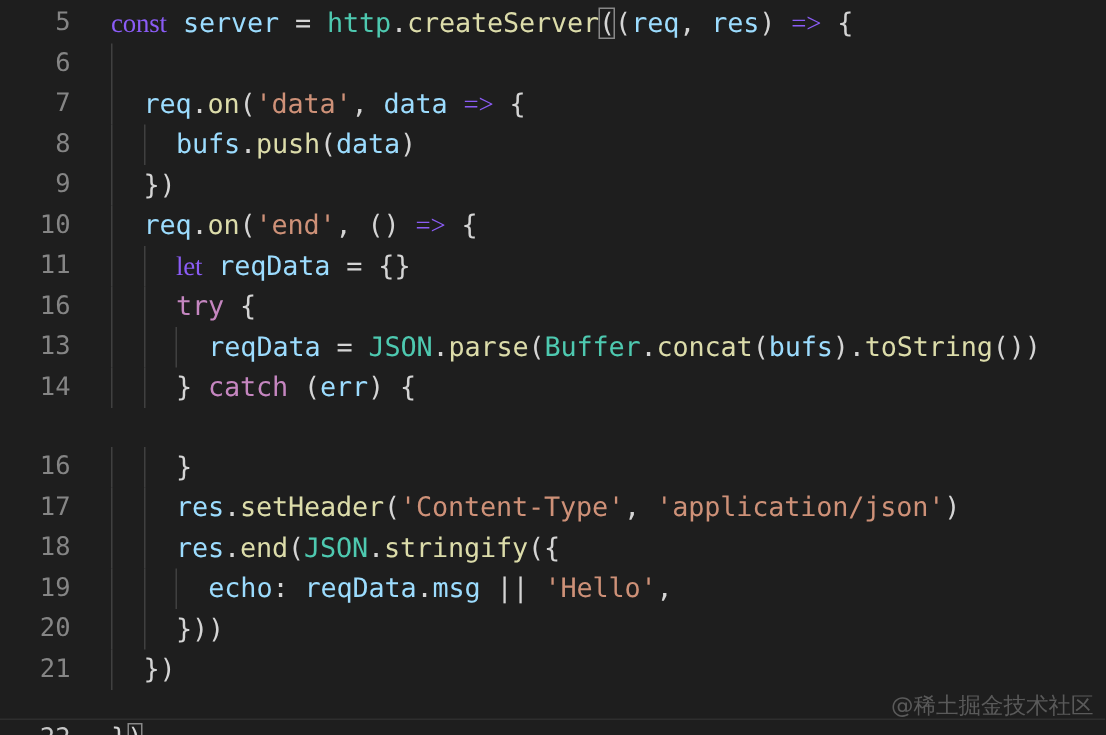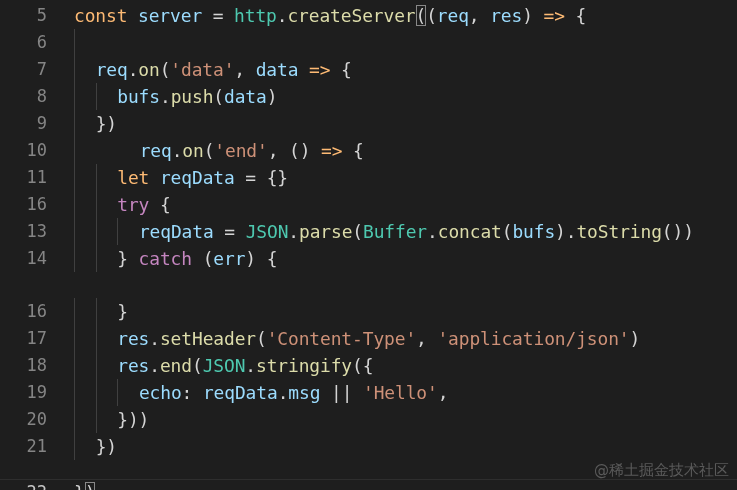--- a/index.html
+++ b/index.html
@@ -14,21 +14,21 @@
     line-height: 27px; font-size: 17.9px; white-space: pre;
   }
   .line.current { border-top: 1px solid #2e2e2e; border-bottom: 1px solid #2e2e2e; box-sizing: border-box; line-height: 25px; }
   .ln {
     position: absolute; left: 0; width: 47px; text-align: right;
     color: #858585; font-size: 17px;
   }
   .line.current .ln { color: #c6c6c6; }
   .code { position: absolute; left: 74px; color: #d4d4d4; letter-spacing: -0.1px; }
   .guide { position: absolute; top: 0; width: 1px; height: 27px; background: #404040; }
-  .kw { color: #fdba74; }
+  .kw { color: #8b5cf6; font-family: Liberation Serif, serif; }
   .ctl { color: #c586c0; }
   .var { color: #9cdcfe; }
   .fn { color: #dcdcaa; }
   .cls { color: #4ec9b0; }
   .str { color: #ce9178; }
   .cmt { color: #6a9955; }
   .op { color: #d4d4d4; }
   .brk { outline: 1px solid #888; outline-offset: -1px; }
   .watermark {
     position: absolute; right: 8px; top: 461px; font-family: "DejaVu Sans", sans-serif;
@@ -38,21 +38,21 @@
 </head>
 <body>
 
 <div class="editor" id="editor">
   <div class="watermark">@稀土掘金技术社区</div>
 <div class="line" style="top: 2px;"><span class="ln">5</span><span class="code" style="left: 74px;"><span class="kw">const</span><span class="op"> </span><span class="var">server</span><span class="op"> = </span><span class="cls">http</span><span class="op">.</span><span class="fn">createServer</span><span class="op brk">(</span><span class="op">(</span><span class="var">req</span><span class="op">, </span><span class="var">res</span><span class="op">) </span><span class="kw">=&gt;</span><span class="op"> {</span></span></div>
     <div class="line" style="top: 28.95px;"><span class="ln">6</span><span class="guide" style="left: 74px;"></span></div>
     <div class="line" style="top: 55.9px;"><span class="ln">7</span><span class="guide" style="left: 74px;"></span><span class="code" style="left: 95.64px;"><span class="var">req</span><span class="op">.</span><span class="fn">on</span><span class="op">(</span><span class="str">'data'</span><span class="op">, </span><span class="var">data</span><span class="op"> </span><span class="kw">=&gt;</span><span class="op"> {</span></span></div>
     <div class="line" style="top: 82.85px;"><span class="ln">8</span><span class="guide" style="left: 74px;"></span><span class="guide" style="left: 95.64px;"></span><span class="code" style="left: 117.28px;"><span class="var">bufs</span><span class="op">.</span><span class="fn">push</span><span class="op">(</span><span class="var">data</span><span class="op">)</span></span></div>
     <div class="line" style="top: 109.8px;"><span class="ln">9</span><span class="guide" style="left: 74px;"></span><span class="code" style="left: 95.64px;"><span class="op">})</span></span></div>
-    <div class="line" style="top: 136.75px;"><span class="ln">10</span><span class="guide" style="left: 74px;"></span><span class="code" style="left: 95.64px; margin-left: 44px;"><span class="var">req</span><span class="op">.</span><span class="fn">on</span><span class="op">(</span><span class="str">'end'</span><span class="op">, () </span><span class="kw">=&gt;</span><span class="op"> {</span></span></div>
+    <div class="line" style="top: 136.75px;"><span class="ln">10</span><span class="guide" style="left: 74px;"></span><span class="code" style="left: 95.64px;"><span class="var">req</span><span class="op">.</span><span class="fn">on</span><span class="op">(</span><span class="str">'end'</span><span class="op">, () </span><span class="kw">=&gt;</span><span class="op"> {</span></span></div>
     <div class="line" style="top: 163.7px;"><span class="ln">11</span><span class="guide" style="left: 74px;"></span><span class="guide" style="left: 95.64px;"></span><span class="code" style="left: 117.28px;"><span class="kw">let</span><span class="op"> </span><span class="var">reqData</span><span class="op"> = {}</span></span></div>
     <div class="line" style="top: 190.65px;"><span class="ln">16</span><span class="guide" style="left: 74px;"></span><span class="guide" style="left: 95.64px;"></span><span class="code" style="left: 117.28px;"><span class="ctl">try</span><span class="op"> {</span></span></div>
     <div class="line" style="top: 217.6px;"><span class="ln">13</span><span class="guide" style="left: 74px;"></span><span class="guide" style="left: 95.64px;"></span><span class="guide" style="left: 117.28px;"></span><span class="code" style="left: 138.92px;"><span class="var">reqData</span><span class="op"> = </span><span class="cls">JSON</span><span class="op">.</span><span class="fn">parse</span><span class="op">(</span><span class="cls">Buffer</span><span class="op">.</span><span class="fn">concat</span><span class="op">(</span><span class="var">bufs</span><span class="op">).</span><span class="fn">toString</span><span class="op">())</span></span></div>
     <div class="line" style="top: 244.55px;"><span class="ln">14</span><span class="guide" style="left: 74px;"></span><span class="guide" style="left: 95.64px;"></span><span class="code" style="left: 117.28px;"><span class="op">} </span><span class="ctl">catch</span><span class="op"> (</span><span class="var">err</span><span class="op">) {</span></span></div>
     <div class="line" style="top: 298.45px;"><span class="ln">16</span><span class="guide" style="left: 74px;"></span><span class="guide" style="left: 95.64px;"></span><span class="code" style="left: 117.28px;"><span class="op">}</span></span></div>
     <div class="line" style="top: 325.4px;"><span class="ln">17</span><span class="guide" style="left: 74px;"></span><span class="guide" style="left: 95.64px;"></span><span class="code" style="left: 117.28px;"><span class="var">res</span><span class="op">.</span><span class="fn">setHeader</span><span class="op">(</span><span class="str">'Content-Type'</span><span class="op">, </span><span class="str">'application/json'</span><span class="op">)</span></span></div>
     <div class="line" style="top: 352.35px;"><span class="ln">18</span><span class="guide" style="left: 74px;"></span><span class="guide" style="left: 95.64px;"></span><span class="code" style="left: 117.28px;"><span class="var">res</span><span class="op">.</span><span class="fn">end</span><span class="op">(</span><span class="cls">JSON</span><span class="op">.</span><span class="fn">stringify</span><span class="op">({</span></span></div>
     <div class="line" style="top: 379.3px;"><span class="ln">19</span><span class="guide" style="left: 74px;"></span><span class="guide" style="left: 95.64px;"></span><span class="guide" style="left: 117.28px;"></span><span class="code" style="left: 138.92px;"><span class="var">echo</span><span class="op">: </span><span class="var">reqData</span><span class="op">.</span><span class="var">msg</span><span class="op"> || </span><span class="str">'Hello'</span><span class="op">,</span></span></div>
     <div class="line" style="top: 406.25px;"><span class="ln">20</span><span class="guide" style="left: 74px;"></span><span class="guide" style="left: 95.64px;"></span><span class="code" style="left: 117.28px;"><span class="op">}))</span></span></div>
     <div class="line" style="top: 433.2px;"><span class="ln">21</span><span class="guide" style="left: 74px;"></span><span class="code" style="left: 95.64px;"><span class="op">})</span></span></div>

